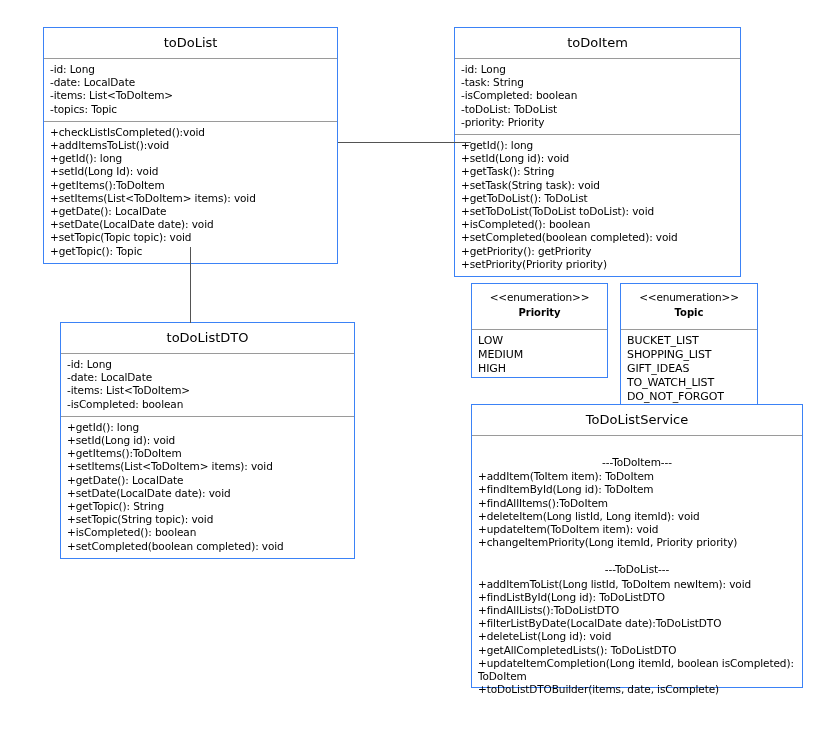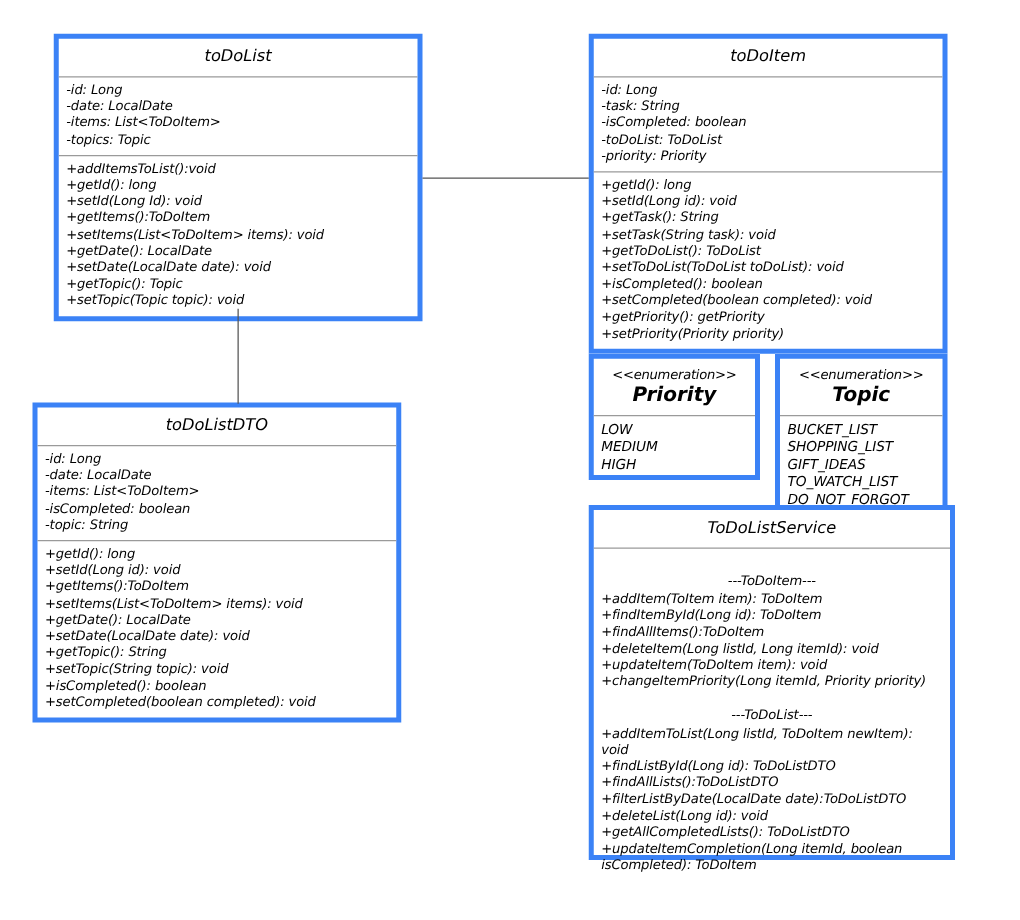--- a/index.html
+++ b/index.html
@@ -21,23 +21,22 @@
     top: 0; left: 0;
     width: 816px;
     height: 736px;
   }
 
   
   .uml-class {
     position: absolute;
     box-sizing: border-box;
     background: #ffffff;
-    border: 4px solid #3b82f6;
+    border: 1px solid #3b82f6;
     box-shadow: 0 0 0 0 transparent;
-    font-style: italic;
   }
   .uml-class .compartment {
     box-sizing: border-box;
     padding: 4px 6px 5px 6px;
   }
   .uml-class .compartment.head {
     text-align: center;
     padding: 7px 6px 8px 6px;
   }
   .uml-class .compartment + .compartment {
@@ -47,21 +46,21 @@
     font-size: 13px;
     line-height: 15px;
     white-space: nowrap;
   }
   .uml-class .stereotype {
     font-size: 10.5px;
     line-height: 13px;
     letter-spacing: -0.2px;
   }
   .uml-class .enum-name {
-    font-size: 16px;
+    font-size: 10px;
     line-height: 17px;
     font-weight: bold;
     text-align: center;
   }
   .uml-class .member {
     font-size: 10.5px;
     line-height: 13.2px;
     white-space: pre-wrap;
     letter-spacing: -0.1px;
   }
@@ -92,33 +91,34 @@
     <div class="compartment head">
       <div class="class-title">toDoList</div>
     </div>
     <div class="compartment">
       <div class="member">-id: Long</div>
       <div class="member">-date: LocalDate</div>
       <div class="member">-items: List&lt;ToDoItem&gt;</div>
       <div class="member">-topics: Topic</div>
     </div>
     <div class="compartment">
+      <div class="member">+checkListIsCompleted():void</div>
       <div class="member">+addItemsToList():void</div>
       <div class="member">+getId(): long</div>
       <div class="member">+setId(Long Id): void</div>
       <div class="member">+getItems():ToDoItem</div>
       <div class="member">+setItems(List&lt;ToDoItem&gt; items): void</div>
       <div class="member">+getDate(): LocalDate</div>
       <div class="member">+setDate(LocalDate date): void</div>
+      <div class="member">+setTopic(Topic topic): void</div>
       <div class="member">+getTopic(): Topic</div>
-      <div class="member">+setTopic(Topic topic): void</div>
-    </div>
-  </div>
-
-  <div class="uml-class" style="left:471px; top:27px; width:287px;">
+    </div>
+  </div>
+
+  <div class="uml-class" style="left:454px; top:27px; width:287px;">
     <div class="compartment head">
       <div class="class-title">toDoItem</div>
     </div>
     <div class="compartment">
       <div class="member">-id: Long</div>
       <div class="member">-task: String</div>
       <div class="member">-isCompleted: boolean</div>
       <div class="member">-toDoList: ToDoList</div>
       <div class="member">-priority: Priority</div>
     </div>
@@ -129,30 +129,29 @@
       <div class="member">+setTask(String task): void</div>
       <div class="member">+getToDoList(): ToDoList</div>
       <div class="member">+setToDoList(ToDoList toDoList): void</div>
       <div class="member">+isCompleted(): boolean</div>
       <div class="member">+setCompleted(boolean completed): void</div>
       <div class="member">+getPriority(): getPriority</div>
       <div class="member">+setPriority(Priority priority)</div>
     </div>
   </div>
 
-  <div class="uml-class" style="left:26px; top:322px; width:295px;">
+  <div class="uml-class" style="left:60px; top:322px; width:295px;">
     <div class="compartment head">
       <div class="class-title">toDoListDTO</div>
     </div>
     <div class="compartment">
       <div class="member">-id: Long</div>
       <div class="member">-date: LocalDate</div>
       <div class="member">-items: List&lt;ToDoItem&gt;</div>
       <div class="member">-isCompleted: boolean</div>
-      <div class="member">-topic: String</div>
     </div>
     <div class="compartment">
       <div class="member">+getId(): long</div>
       <div class="member">+setId(Long id): void</div>
       <div class="member">+getItems():ToDoItem</div>
       <div class="member">+setItems(List&lt;ToDoItem&gt; items): void</div>
       <div class="member">+getDate(): LocalDate</div>
       <div class="member">+setDate(LocalDate date): void</div>
       <div class="member">+getTopic(): String</div>
       <div class="member">+setTopic(String topic): void</div>
@@ -180,41 +179,42 @@
     </div>
     <div class="compartment">
       <div class="enum-literal">BUCKET_LIST</div>
       <div class="enum-literal">SHOPPING_LIST</div>
       <div class="enum-literal">GIFT_IDEAS</div>
       <div class="enum-literal">TO_WATCH_LIST</div>
       <div class="enum-literal">DO_NOT_FORGOT</div>
     </div>
   </div>
 
-  <div class="uml-class" style="left:471px; top:404px; width:293px; height:284px;">
+  <div class="uml-class" style="left:471px; top:404px; width:332px; height:284px;">
     <div class="compartment head">
       <div class="class-title">ToDoListService</div>
     </div>
     <div class="compartment" style="padding-top:20px;">
       <div class="member section">---ToDoItem---</div>
       <div class="member">+addItem(ToItem item): ToDoItem</div>
       <div class="member">+findItemById(Long id): ToDoItem</div>
       <div class="member">+findAllItems():ToDoItem</div>
       <div class="member">+deleteItem(Long listId, Long itemId): void</div>
       <div class="member">+updateItem(ToDoItem item): void</div>
       <div class="member">+changeItemPriority(Long itemId, Priority priority)</div>
 
       <div class="member section" style="margin-top:14px;">---ToDoList---</div>
       <div class="member">+addItemToList(Long listId, ToDoItem newItem): void</div>
       <div class="member">+findListById(Long id): ToDoListDTO</div>
       <div class="member">+findAllLists():ToDoListDTO</div>
       <div class="member">+filterListByDate(LocalDate date):ToDoListDTO</div>
       <div class="member">+deleteList(Long id): void</div>
       <div class="member">+getAllCompletedLists(): ToDoListDTO</div>
       <div class="member">+updateItemCompletion(Long itemId, boolean isCompleted): ToDoItem</div>
+      <div class="member">+toDoListDTOBuilder(items, date, isComplete)</div>
     </div>
   </div>
 
   <div class="connector h" style="left:338px; top:142px; width:133px;"></div>
 
   <div class="connector v" style="left:190px; top:247px; height:76px;"></div>
 
 </div>
 
 </body></html>

